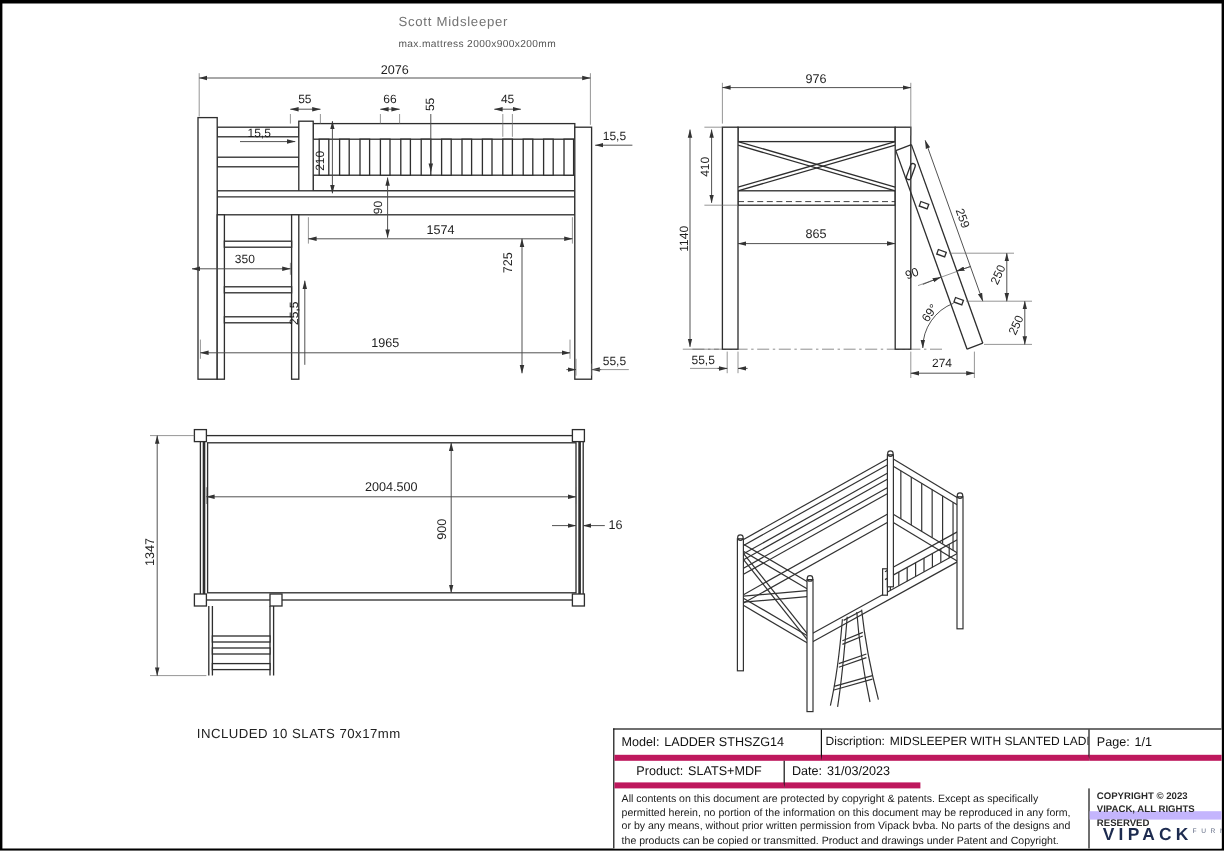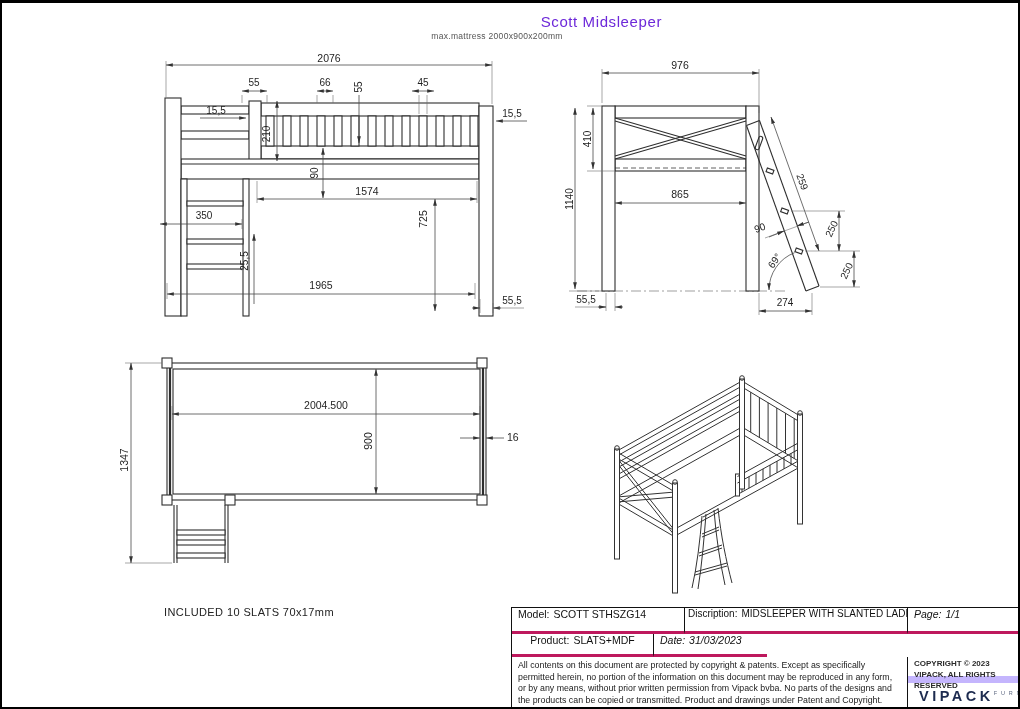--- a/index.html
+++ b/index.html
@@ -2,42 +2,42 @@
 <html><head>
 <meta charset="utf-8">
 <style>
   html,body{margin:0;padding:0;background:#e8e8e8;}
   .sheet{
     position:relative;width:1020px;height:709px;background:#fff;
     border:2px solid #000;border-top-width:3px;box-sizing:border-box;
     font-family:"Liberation Sans",sans-serif;overflow:hidden;
   }
   .abs{position:absolute;}
-  .sheet-title{left:330px;top:10px;width:330px;text-align:right;color:#6d28d9;
-    font-size:15px;letter-spacing:.6px;font-weight:400;}
-  .sheet-subtitle{left:330px;top:28px;width:330px;text-align:center;color:#555;
+  .sheet-title{left:330px;top:10px;width:330px;text-align:left;color:#737373;
+    font-size:11px;letter-spacing:.6px;font-weight:400;}
+  .sheet-subtitle{left:330px;top:28px;width:330px;color:#555;
     font-size:8.5px;letter-spacing:.3px;}
   .note{left:162px;top:603px;font-size:11px;color:#222;letter-spacing:.4px;}
   svg text{font-family:"Liberation Sans",sans-serif;}
   .dim{font-size:10.5px;fill:#1f1f1f;}
   .dims{font-size:10px;fill:#1f1f1f;}
   .st{fill:none;stroke:#2e2e2e;stroke-width:1.1;}
   .stw{fill:#fff;stroke:#2e2e2e;stroke-width:1.1;}
   .stk{fill:none;stroke:#2e2e2e;stroke-width:2.2;}
   .dl{fill:none;stroke:#4a4a4a;stroke-width:.8;}
   .xl{fill:none;stroke:#6d6d6d;stroke-width:.6;}
   .dash{fill:none;stroke:#3a3a3a;stroke-width:.8;stroke-dasharray:5,3;}
   .cline{fill:none;stroke:#777;stroke-width:.7;stroke-dasharray:10,3,2,3;}
   
   .tblock{left:509px;top:604px;width:510px;height:105px;border:1px solid #111;
     border-right:none;box-sizing:border-box;background:#fff;font-size:10.5px;color:#111;}
   .trow{display:flex;box-sizing:border-box;}
-  .tcell{box-sizing:border-box;border-right:1px solid #111;border-bottom:3px solid #be185d;
-    display:flex;padding:0 6px;white-space:nowrap;overflow:hidden;}
-  .tcell:last-child{border-right:none;font-style:italic;}
+  .tcell{box-sizing:border-box;border-right:1px solid #111;border-bottom:5px solid #be185d;
+    display:flex;align-items:center;padding:0 6px;white-space:nowrap;overflow:hidden;}
+  .tcell:last-child{border-right:none;}
   .tcell .lb{margin-right:4px;}
   .legal{font-size:8.8px;line-height:1.32;color:#1a1a1a;padding:3px 6px;white-space:normal;
     align-items:flex-start;display:block;}
   .crt{font-size:8px;font-weight:700;line-height:1.35;color:#2a2a2a;padding:2px 6px;
     border-bottom:7px solid #c4b5fd;height:26px;box-sizing:border-box;white-space:normal;}
   .brandbox{display:flex;align-items:center;gap:5px;padding:2px 6px;height:26px;box-sizing:border-box;}
   .brandtxt{display:flex;flex-direction:row;line-height:1;}
   .brandname{font-size:14.5px;font-weight:600;letter-spacing:3.5px;color:#1d2b4f;}
   .brandtag{font-size:5.5px;letter-spacing:3.9px;color:#1d2b4f;opacity:.75;margin-top:2px;}
 </style>
@@ -339,21 +339,21 @@
         <line x1="143" y1="219" x2="175" y2="210"></line>
     </g>
   </svg>
 
   <div class="abs note">INCLUDED 10 SLATS  70x17mm</div>
 
   <div class="abs tblock">
     <div class="trow" style="height:26px">
       <div class="tcell" style="width:173px">
         <span class="lb">Model:</span>
-        <span>SCOTT STHSZG14</span>
+        <span>LADDER STHSZG14</span>
       </div>
       <div class="tcell" style="width:223px;font-size:10px;padding:0 3px">
         <span class="lb">Discription:</span>
         <span>MIDSLEEPER WITH SLANTED LADDER</span>
       </div>
       <div class="tcell" style="width:113px">
         <span class="lb">Page:</span>
         <span>1/1</span>
       </div>
     </div>

